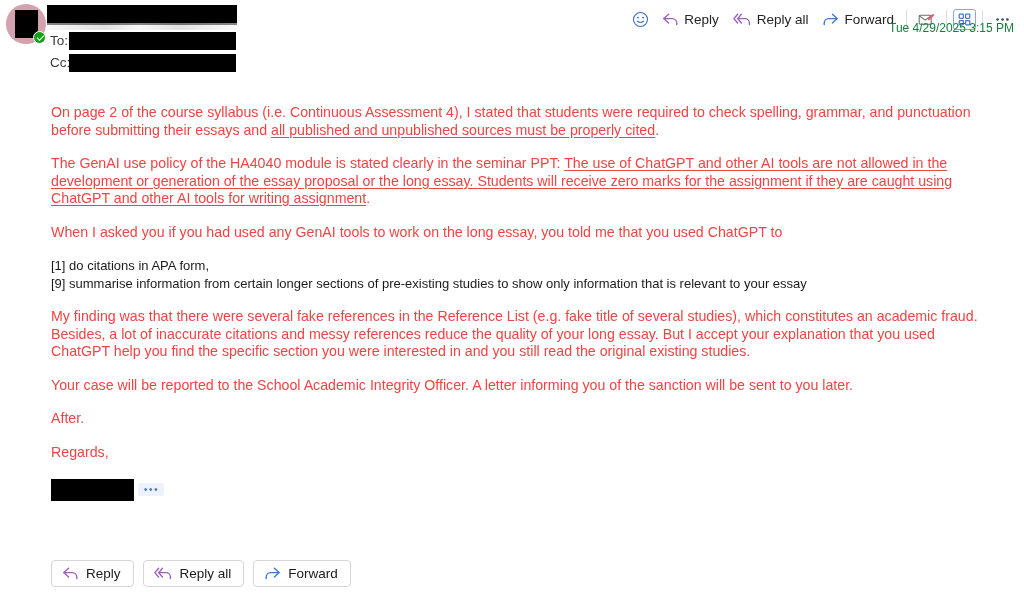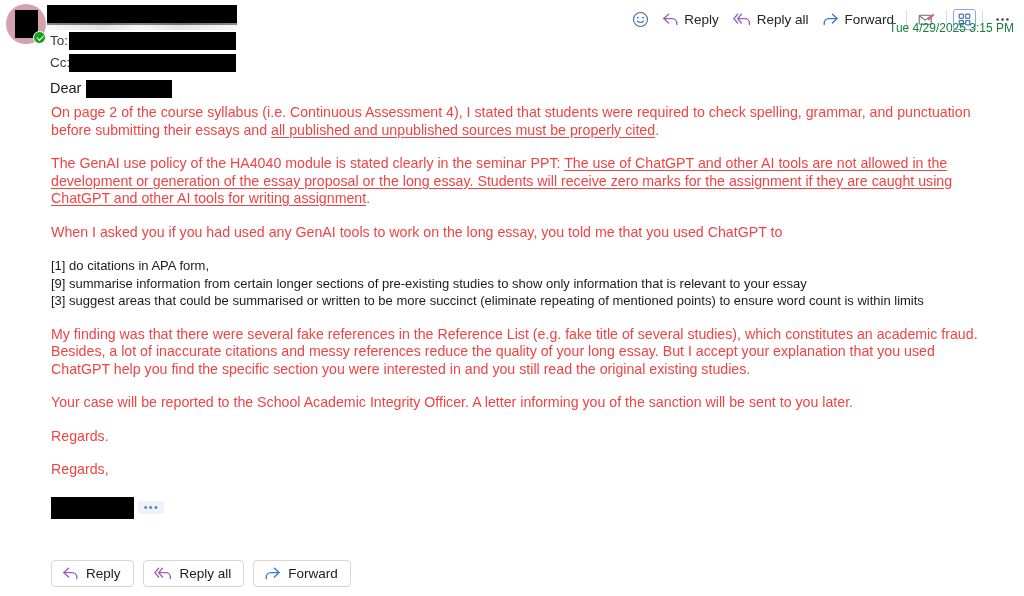--- a/index.html
+++ b/index.html
@@ -269,23 +269,20 @@
   </div>
 
   <div class="field-row to">
     <span class="field-label">To:</span><span class="redact field-redact"></span>
   </div>
 
   <div class="field-row cc">
     <span class="field-label">Cc:</span><span class="redact field-redact"></span>
   </div>
 
-  <div class="dear-row">
-    <span>Dear</span><span class="redact dear-redact"></span>
-  </div>
 
   <div class="toolbar">
 
     <div class="tb-btn tb-icon-only">
       <span>
         <svg width="17" height="17" viewBox="0 0 17 17">
           <circle cx="8.5" cy="8.5" r="7" fill="none" stroke="#3b6fbf" stroke-width="1.1"></circle>
           <circle cx="5.9" cy="6.6" r="0.95" fill="#3b6fbf"></circle>
           <circle cx="11.1" cy="6.6" r="0.95" fill="#3b6fbf"></circle>
           <path d="M5.4 10.2 Q8.5 12.7 11.6 10.2" fill="none" stroke="#3b6fbf" stroke-width="1.1" stroke-linecap="round"></path>
@@ -369,29 +366,28 @@
 
   <p class="para"><span>On page 2 of the course syllabus (i.e. Continuous Assessment 4), I stated that students were required to check spelling, grammar, and punctuation before submitting their essays and </span><span class="u">all published and unpublished sources must be properly cited</span><span>.</span></p>
 
   <p class="para"><span>The GenAI use policy of the HA4040 module is stated clearly in the seminar PPT: </span><span class="u">The use of ChatGPT and other AI tools are not allowed in the development or generation of the essay proposal or the long essay. Students will receive zero marks for the assignment if they are caught using ChatGPT and other AI tools for writing assignment</span><span>.</span></p>
 
   <p class="para">When I asked you if you had used any GenAI tools to work on the long essay, you told me that you used ChatGPT to</p>
 
   <div class="list-block">
     <p class="list-line">[1] do citations in APA form,</p>
     <p class="list-line">[9] summarise information from certain longer sections of pre-existing studies to show only information that is relevant to your essay</p>
-    <p class="list-line">[3] suggest areas that could be summarised or written to be more succinct (eliminate repeating of mentioned points) to ensure word count is within limits</p>
   </div>
 
   <p class="para">My finding was that there were several fake references in the Reference List (e.g. fake title of several studies), which constitutes an academic fraud. Besides, a lot of inaccurate citations and messy references reduce the quality of your long essay. But I accept your explanation that you used ChatGPT help you find the specific section you were interested in and you still read the original existing studies.</p>
 
 
   <p class="para">Your case will be reported to the School Academic Integrity Officer. A letter informing you of the sanction will be sent to you later.</p>
 
-  <p class="para">Regards.</p>
+  <p class="para">After.</p>
 
   <p class="para" style="margin-bottom:16px">Regards,</p>
 
   <div class="redact sig-redact"></div>
 
   <div class="more-chip">•••</div>
 </div>
 
 <div class="footer">
 

